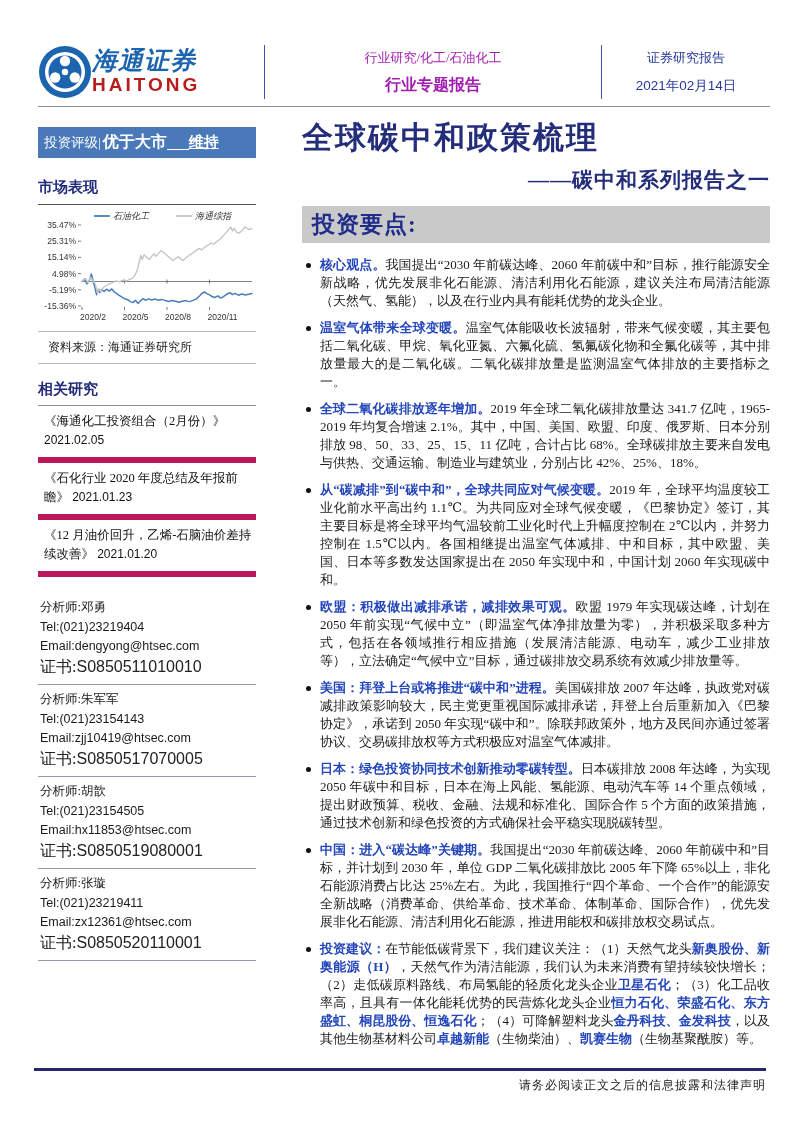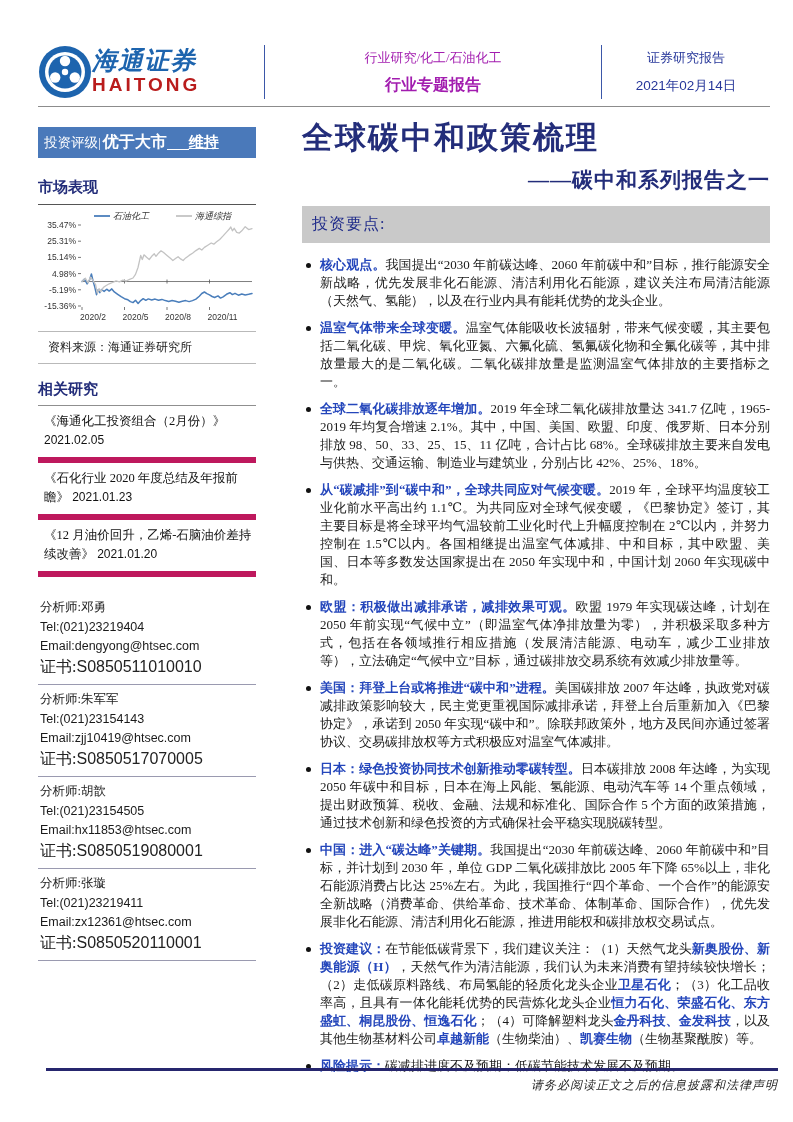--- a/index.html
+++ b/index.html
@@ -45,30 +45,30 @@
   .analyst div { line-height:19.5px; }
   .an-name { font-size:12.5px; color:#222; }
   .an-tel,.an-email { font-family:"Liberation Sans","DejaVu Sans",sans-serif; font-size:12.5px; color:#1a1a1a; }
   .an-cert { font-size:16px; color:#222; }
   .an-cert .num { font-family:"Liberation Sans","DejaVu Sans",sans-serif; }
 
   
   .doc-title { font-size:31px; font-weight:bold; color:#232d7a; letter-spacing:2px; line-height:40px; }
   .doc-subtitle { text-align:right; font-size:21px; font-weight:bold; color:#232d7a; letter-spacing:1px; margin-top:8px; }
   .points-bar { margin-top:12px; height:37px; background:#c9c9c9; display:flex; align-items:center; padding-left:10px; }
-  .points-bar span { font-size:16px; font-weight:normal; color:#202c8a; letter-spacing:1px; }
+  .points-bar span { font-size:23px; font-weight:bold; color:#202c8a; letter-spacing:1px; }
   .bullets { margin-top:13px; }
   .bullet { display:flex; margin-bottom:9px; }
   .dot { flex:none; width:5px; height:5px; border-radius:50%; background:#111; margin:7px 9px 0 4px; }
   .btext { flex:1; font-size:13px; line-height:18px; color:#1a1a1a; text-align:justify; }
   .bullet-lead { color:#2446bb; font-weight:bold; }
   .seg-bold { color:#2446bb; font-weight:bold; }
 
   
-  .footer { position:absolute; left:46px; top:1068px; width:732px;font-style:italic; }
+  .footer { position:absolute; left:34px; top:1068px; width:732px; }
   .footer-rule { border-top:3px solid #26266e; }
   .footer-text { text-align:right; font-size:12px; color:#222; margin-top:6px; letter-spacing:1px; }
 
   svg text { font-family:"Liberation Sans","DejaVu Sans",sans-serif; }
 </style>
 </head>
 <body>
 
 <div class="page">
 
@@ -247,24 +247,20 @@
   <div class="bullet">
     <span class="dot"></span>
     <p class="btext"><b class="bullet-lead">中国：进入“碳达峰”关键期。</b><span class="bullet-body"><span>我国提出“2030 年前碳达峰、2060 年前碳中和”目标，并计划到 2030 年，单位 GDP 二氧化碳排放比 2005 年下降 65%以上，非化石能源消费占比达 25%左右。为此，我国推行“四个革命、一个合作”的能源安全新战略（消费革命、供给革命、技术革命、体制革命、国际合作），优先发展非化石能源、清洁利用化石能源，推进用能权和碳排放权交易试点。</span></span></p>
   </div>
 
   <div class="bullet">
     <span class="dot"></span>
     <p class="btext"><b class="bullet-lead">投资建议：</b><span class="bullet-body"><span>在节能低碳背景下，我们建议关注：（1）天然气龙头</span><span class="seg-bold">新奥股份、新奥能源（H）</span><span>，天然气作为清洁能源，我们认为未来消费有望持续较快增长；（2）走低碳原料路线、布局氢能的轻质化龙头企业</span><span class="seg-bold">卫星石化</span><span>；（3）化工品收率高，且具有一体化能耗优势的民营炼化龙头企业</span><span class="seg-bold">恒力石化、荣盛石化、东方盛虹、桐昆股份、恒逸石化</span><span>；（4）可降解塑料龙头</span><span class="seg-bold">金丹科技、金发科技</span><span>，以及其他生物基材料公司</span><span class="seg-bold">卓越新能</span><span>（生物柴油）、</span><span class="seg-bold">凯赛生物</span><span>（生物基聚酰胺）等。</span></span></p>
   </div>
 
-  <div class="bullet">
-    <span class="dot"></span>
-    <p class="btext"><b class="bullet-lead">风险提示：</b><span class="bullet-body"><span>碳减排进度不及预期；低碳节能技术发展不及预期。</span></span></p>
-  </div>
 </div>
     </div>
   </div>
 
   <div class="footer">
     <div class="footer-rule"></div>
     <div class="footer-text">请务必阅读正文之后的信息披露和法律声明</div>
   </div>
 </div>
 

